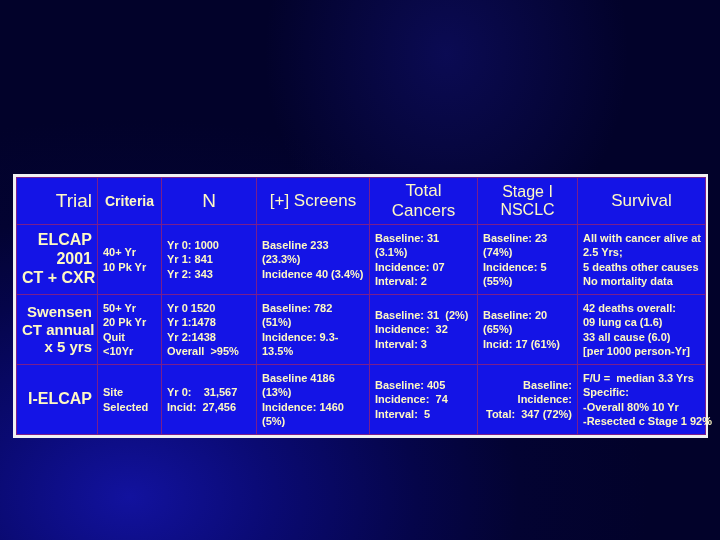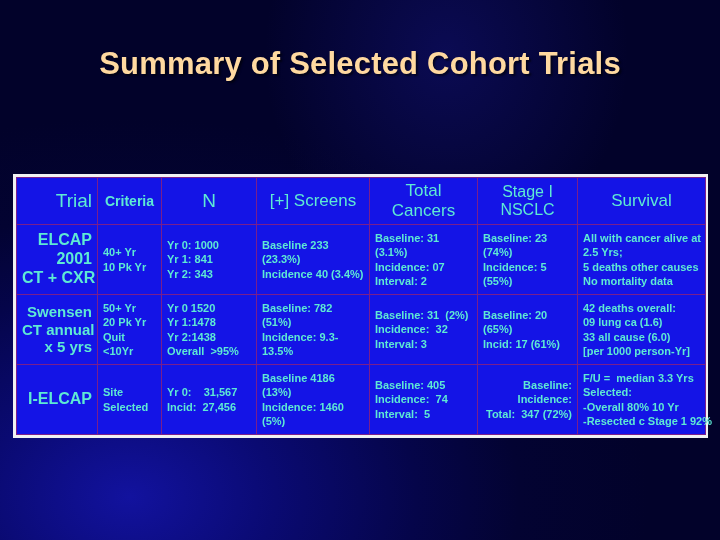--- a/index.html
+++ b/index.html
@@ -56,21 +56,21 @@
   }
   table.cohort {
     border-collapse: collapse;
     width: 100%;
     table-layout: fixed;
     background: #1414e6;
   }
   table.cohort td, table.cohort th {
     border: 1px solid #7a1f8c;
     background: #1414e6;
-    color: #5eead4;
+    color: #fef9c3;
     vertical-align: middle;
     padding: 3px 5px;
     box-sizing: border-box;
   }
 
   
   thead th {
     text-align: center;
     font-weight: normal;
     height: 47px;
@@ -105,21 +105,20 @@
   tbody tr.r2 td { height: 70px; }
   tbody tr.r3 td { height: 70px; }
 
   .line { display: block; white-space: pre; }
 </style>
 </head>
 <body>
 
 <div id="slide">
 
-  <div class="title">Summary of Selected Cohort Trials</div>
 
   <div class="table-wrap">
     <table class="cohort">
       <colgroup>
         <col style="width:81px">
         <col style="width:64px">
         <col style="width:95px">
         <col style="width:113px">
         <col style="width:108px">
         <col style="width:100px">
@@ -249,21 +248,21 @@
             <span class="line">Incidence:  74</span>
             <span class="line">Interval:  5</span>
           </td>
           <td class="center">
             <span class="line">Baseline:</span>
             <span class="line">Incidence:</span>
             <span class="line">Total:  347 (72%)</span>
           </td>
           <td>
             <span class="line">F/U =  median 3.3 Yrs</span>
-            <span class="line">Selected:</span>
+            <span class="line">Specific:</span>
             <span class="line">-Overall 80% 10 Yr</span>
             <span class="line">-Resected c Stage 1 92%</span>
           </td>
         </tr>
 
       </tbody>
     </table>
   </div>
 
 </div>

